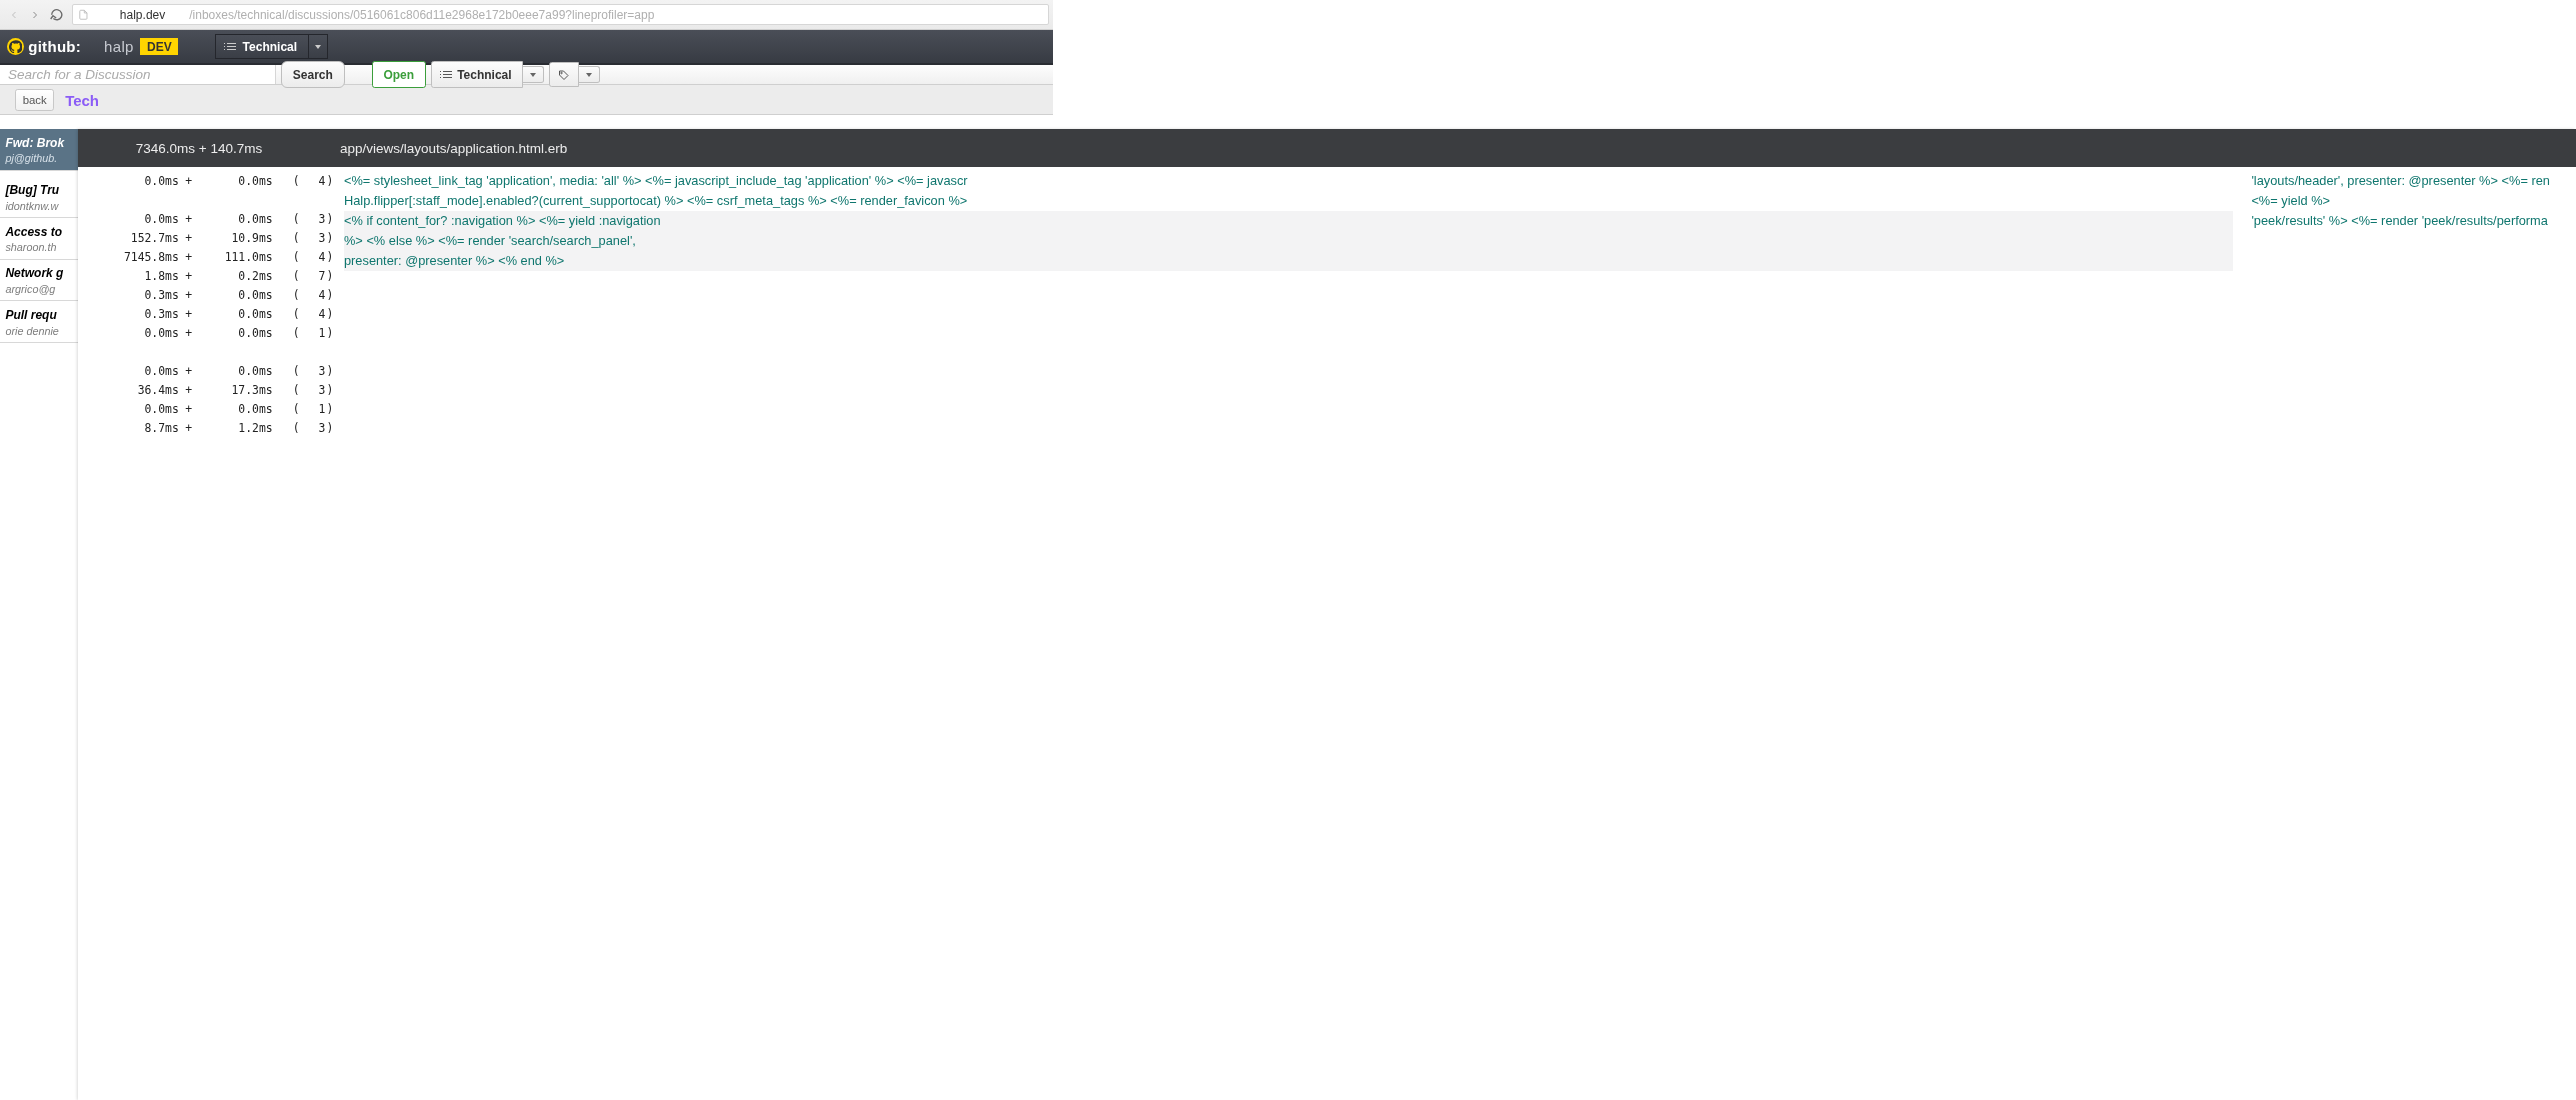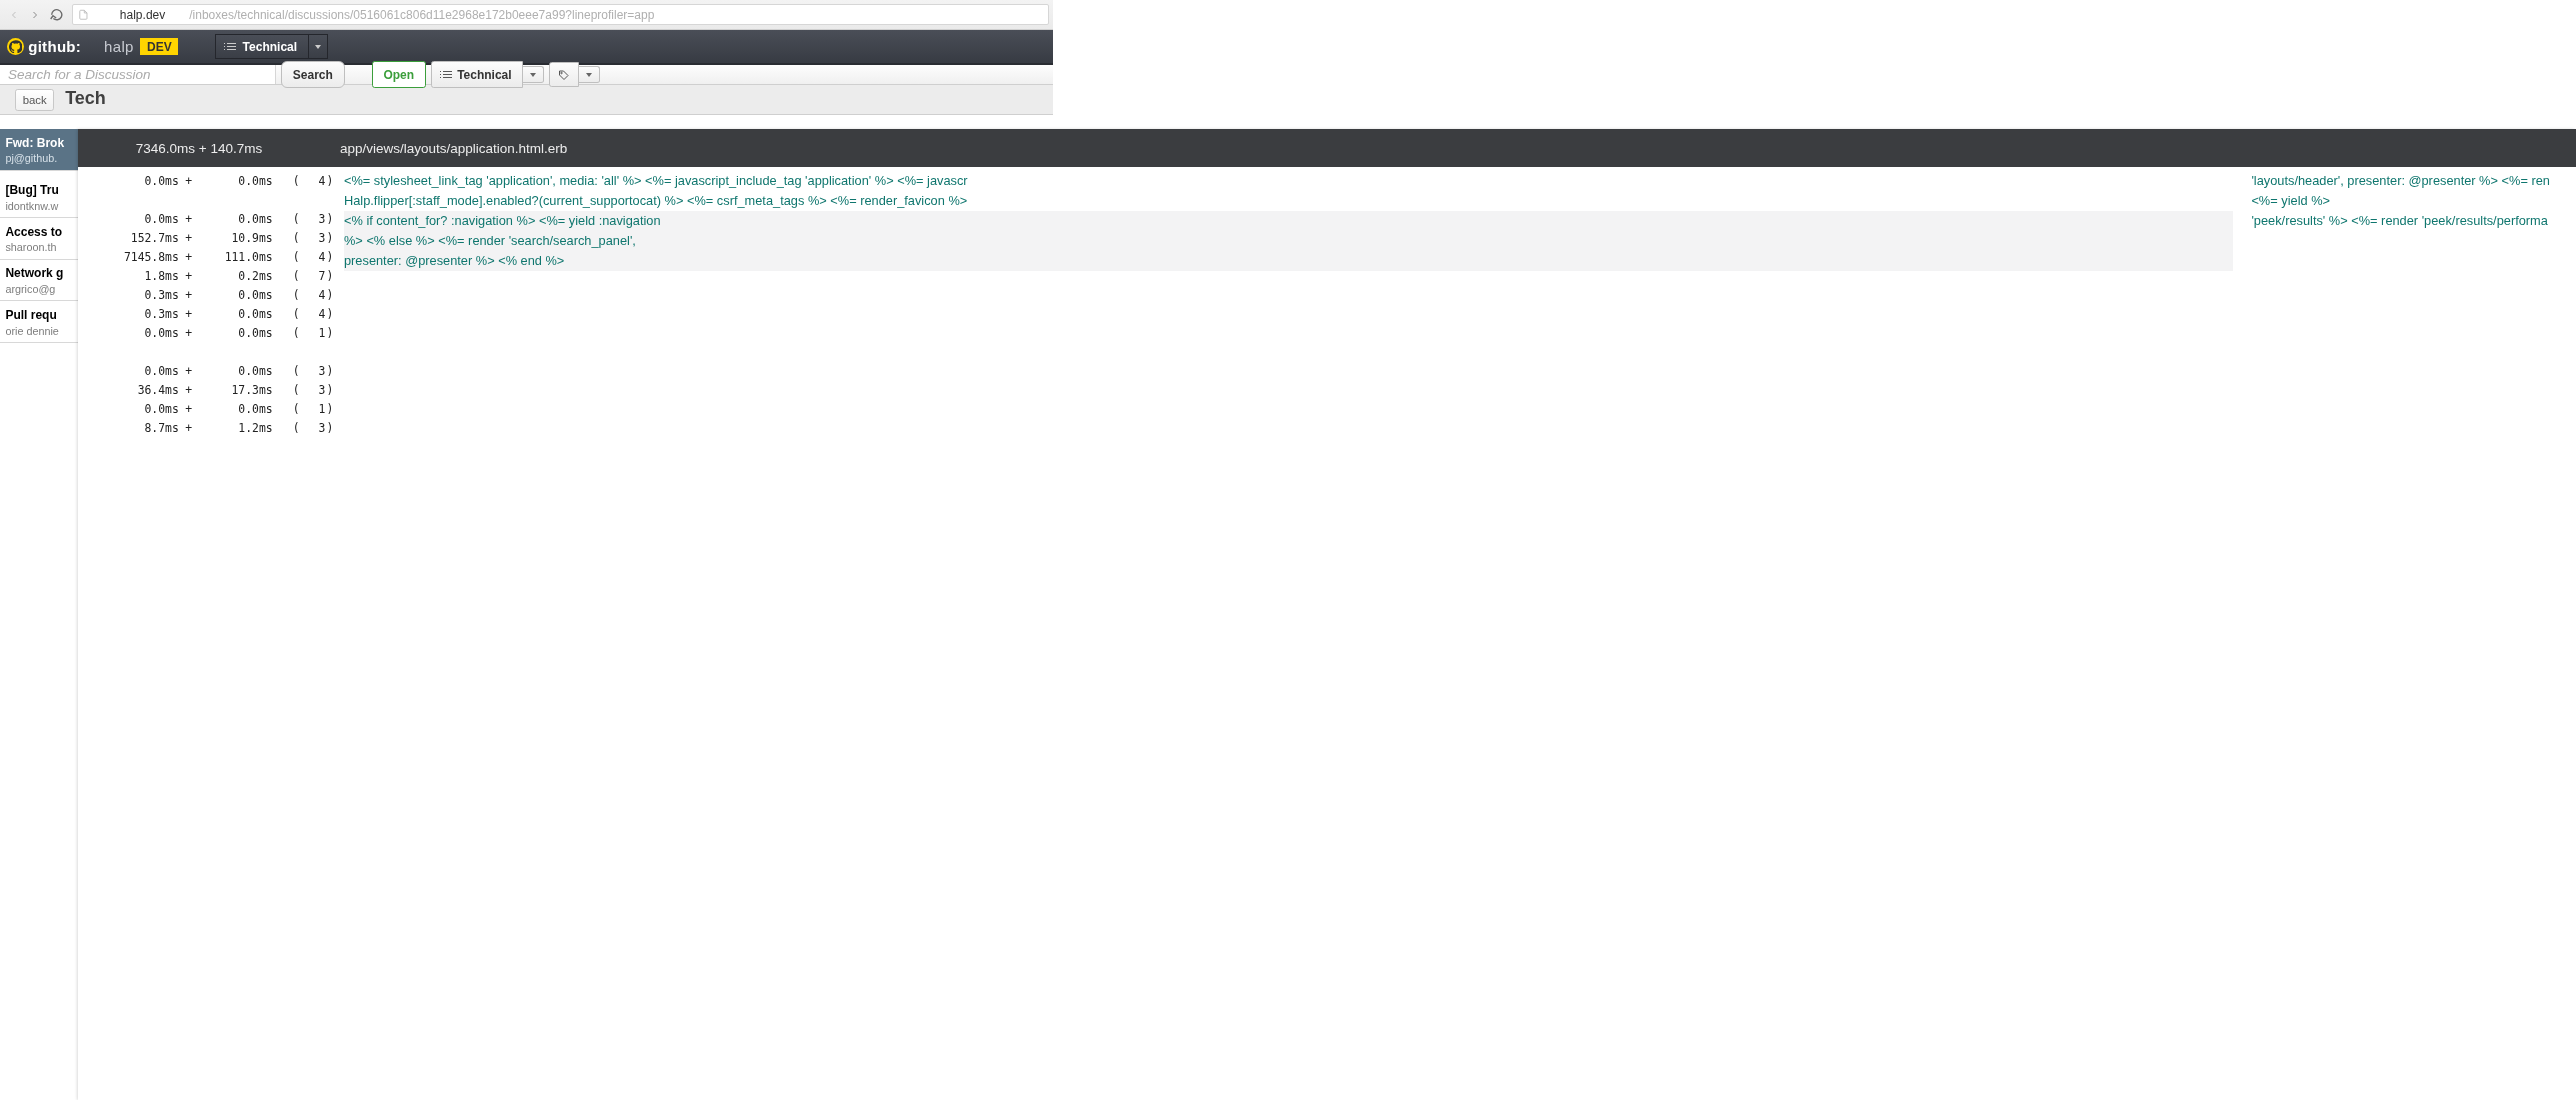--- a/index.html
+++ b/index.html
@@ -135,34 +135,35 @@
   border-bottom:0.7px solid #cfcfcf;
   display:flex; align-items:flex-end;
   padding-left:15px;
 }
 .back-pill {
   background:linear-gradient(#fff,#f1f1f1);
   border:0.7px solid #c8c8c8; border-radius:2.7px;
   padding:4px 6.7px; font-size:11.4px; color:#555; margin:0 4px 2.7px 0;
 }
 .sub-tab {
-  font-size:18px; font-weight:700; color:#404040;
+  font-size:15px; font-weight:700; color:#8b5cf6;
   padding:4px 6.7px 5.4px;
   text-align:right;
 }
 
 
 .side-col {
   position:absolute;
   left:0; top:129px; width:81px; bottom:0;
   background:#fff;
 }
 .disc {
   border-bottom:0.7px solid #d8d8d8;
   padding:6.7px 5.4px 5.4px;
+  font-style:italic;
 }
 .disc.selected { background:#5a7386; color:#fff; }
 .disc .title { font-size:12px; font-weight:700; white-space:nowrap; overflow:hidden; }
 .disc .sub { font-size:10.8px; color:#7d7d7d; white-space:nowrap; overflow:hidden; margin-top:2.7px;}
 .disc.selected .title { color:#fff; }
 .disc.selected .sub { color:#d6e0e8; }
 
 
 .profiler {
   position:absolute;

